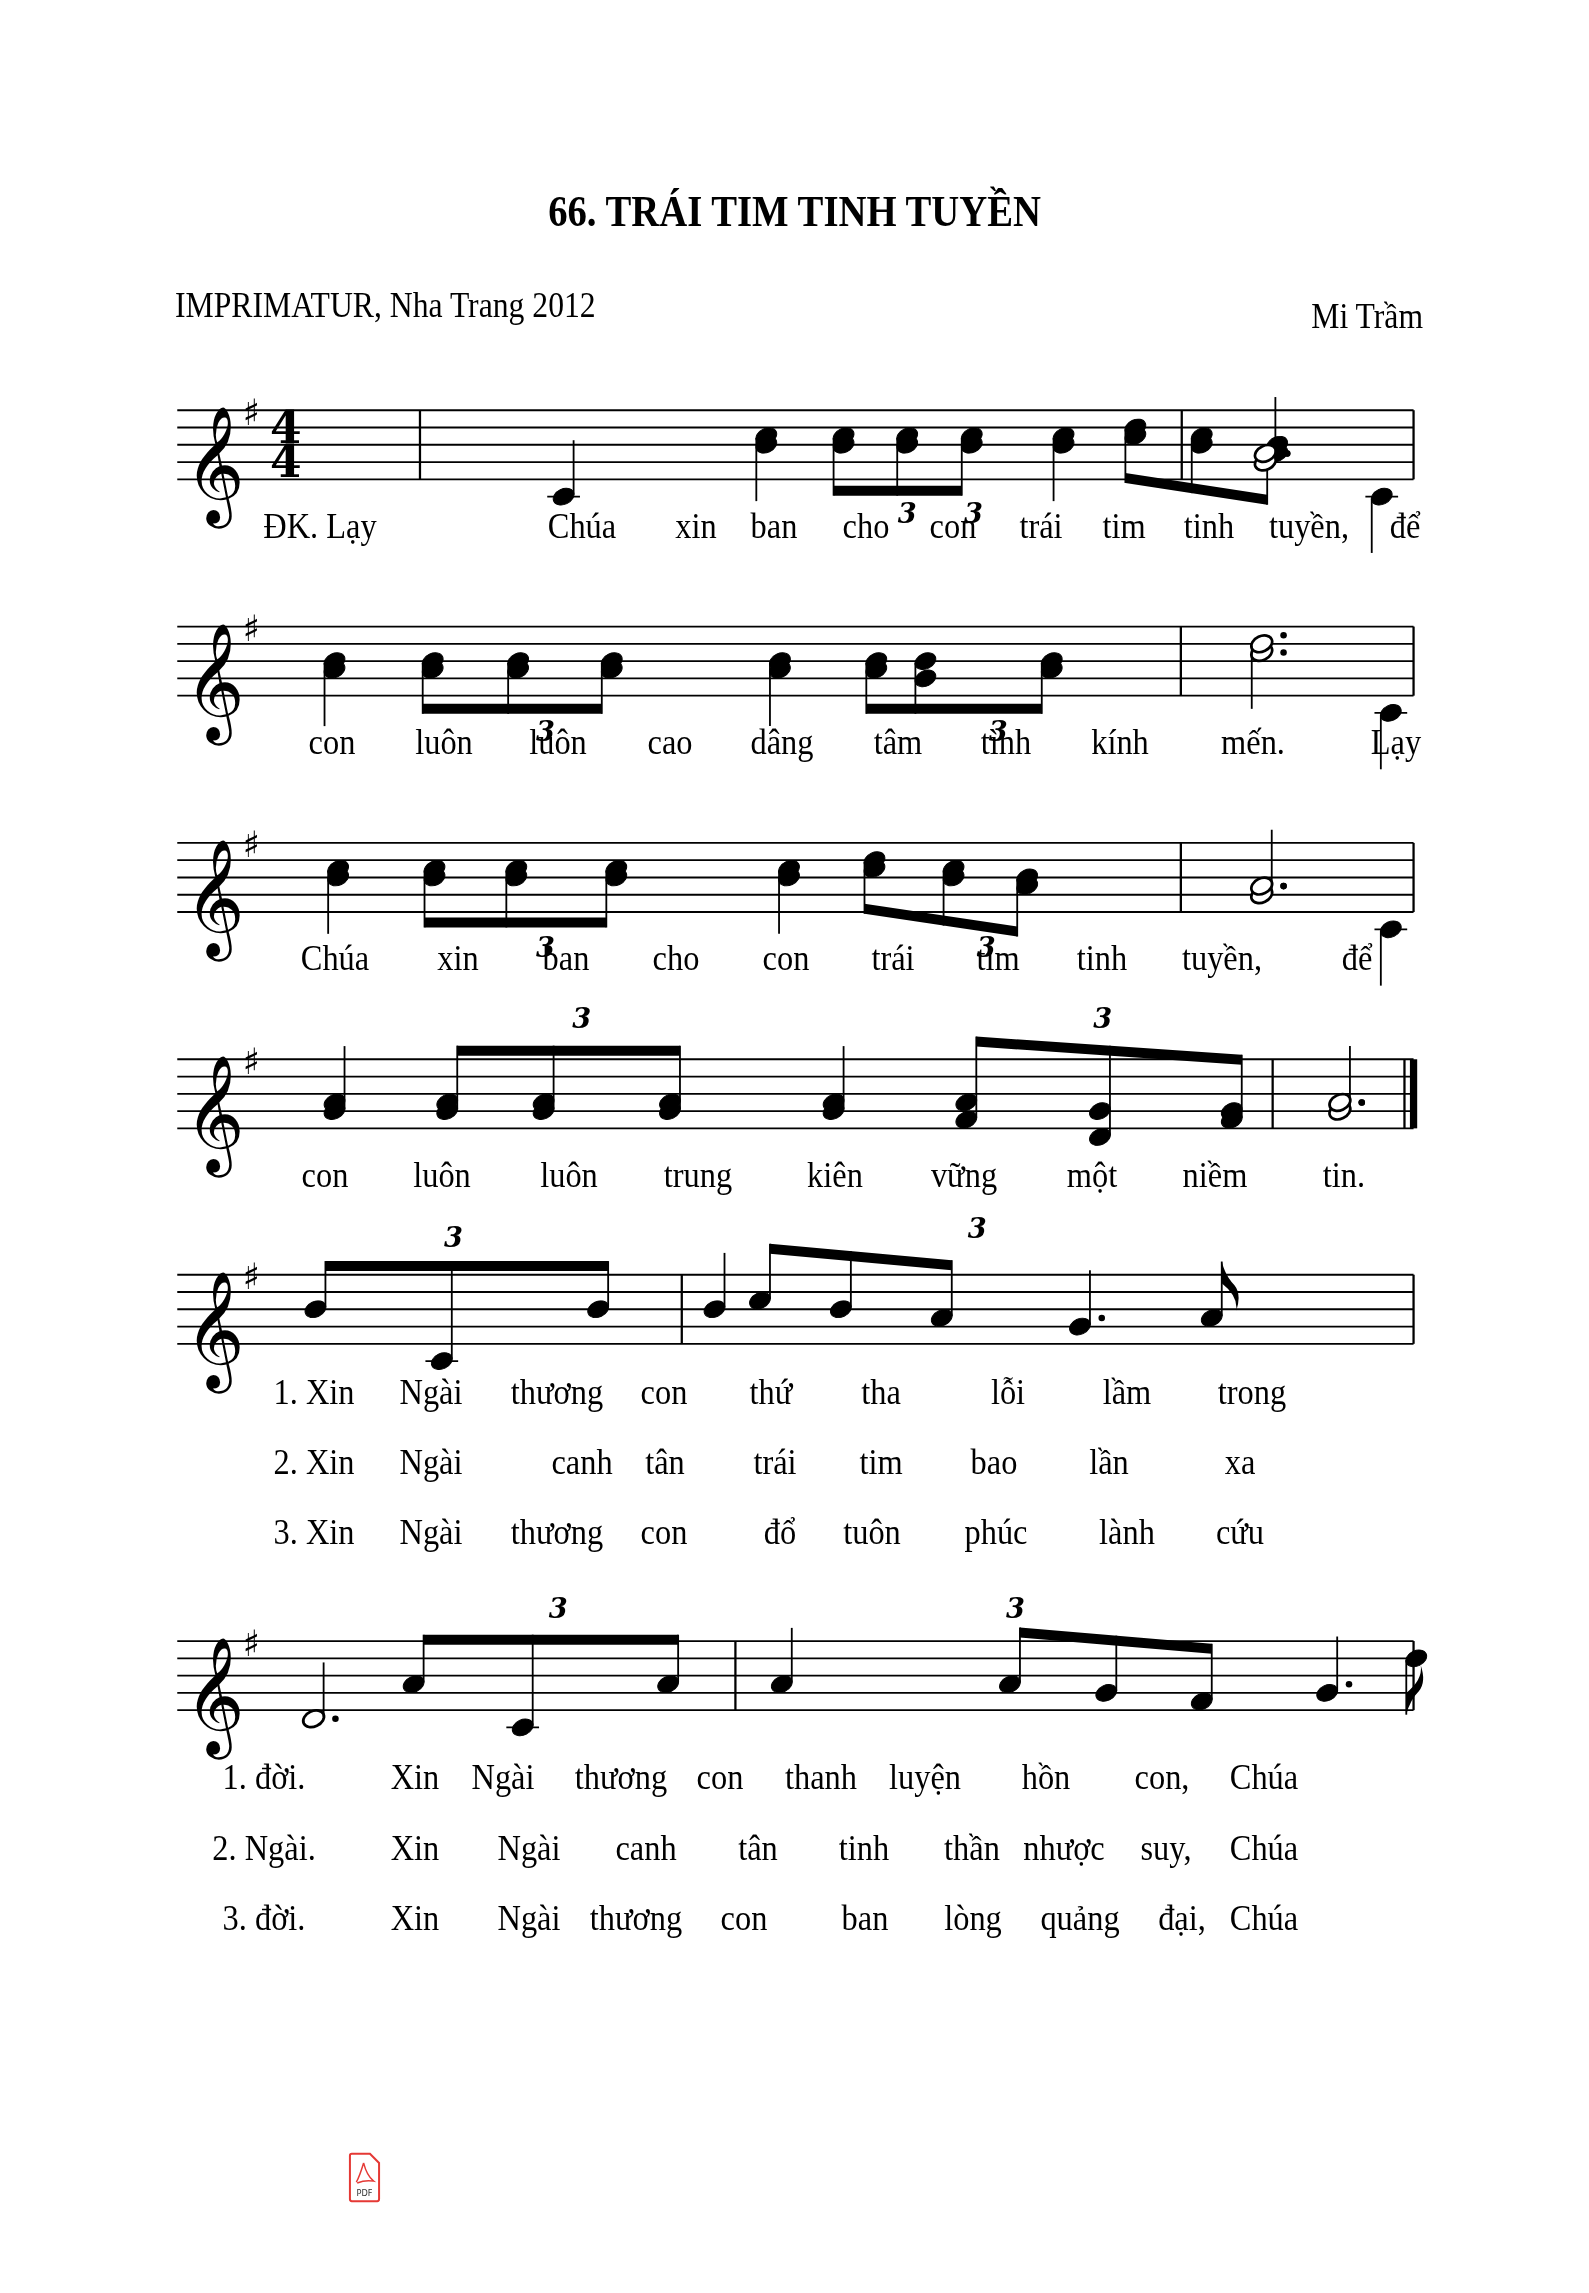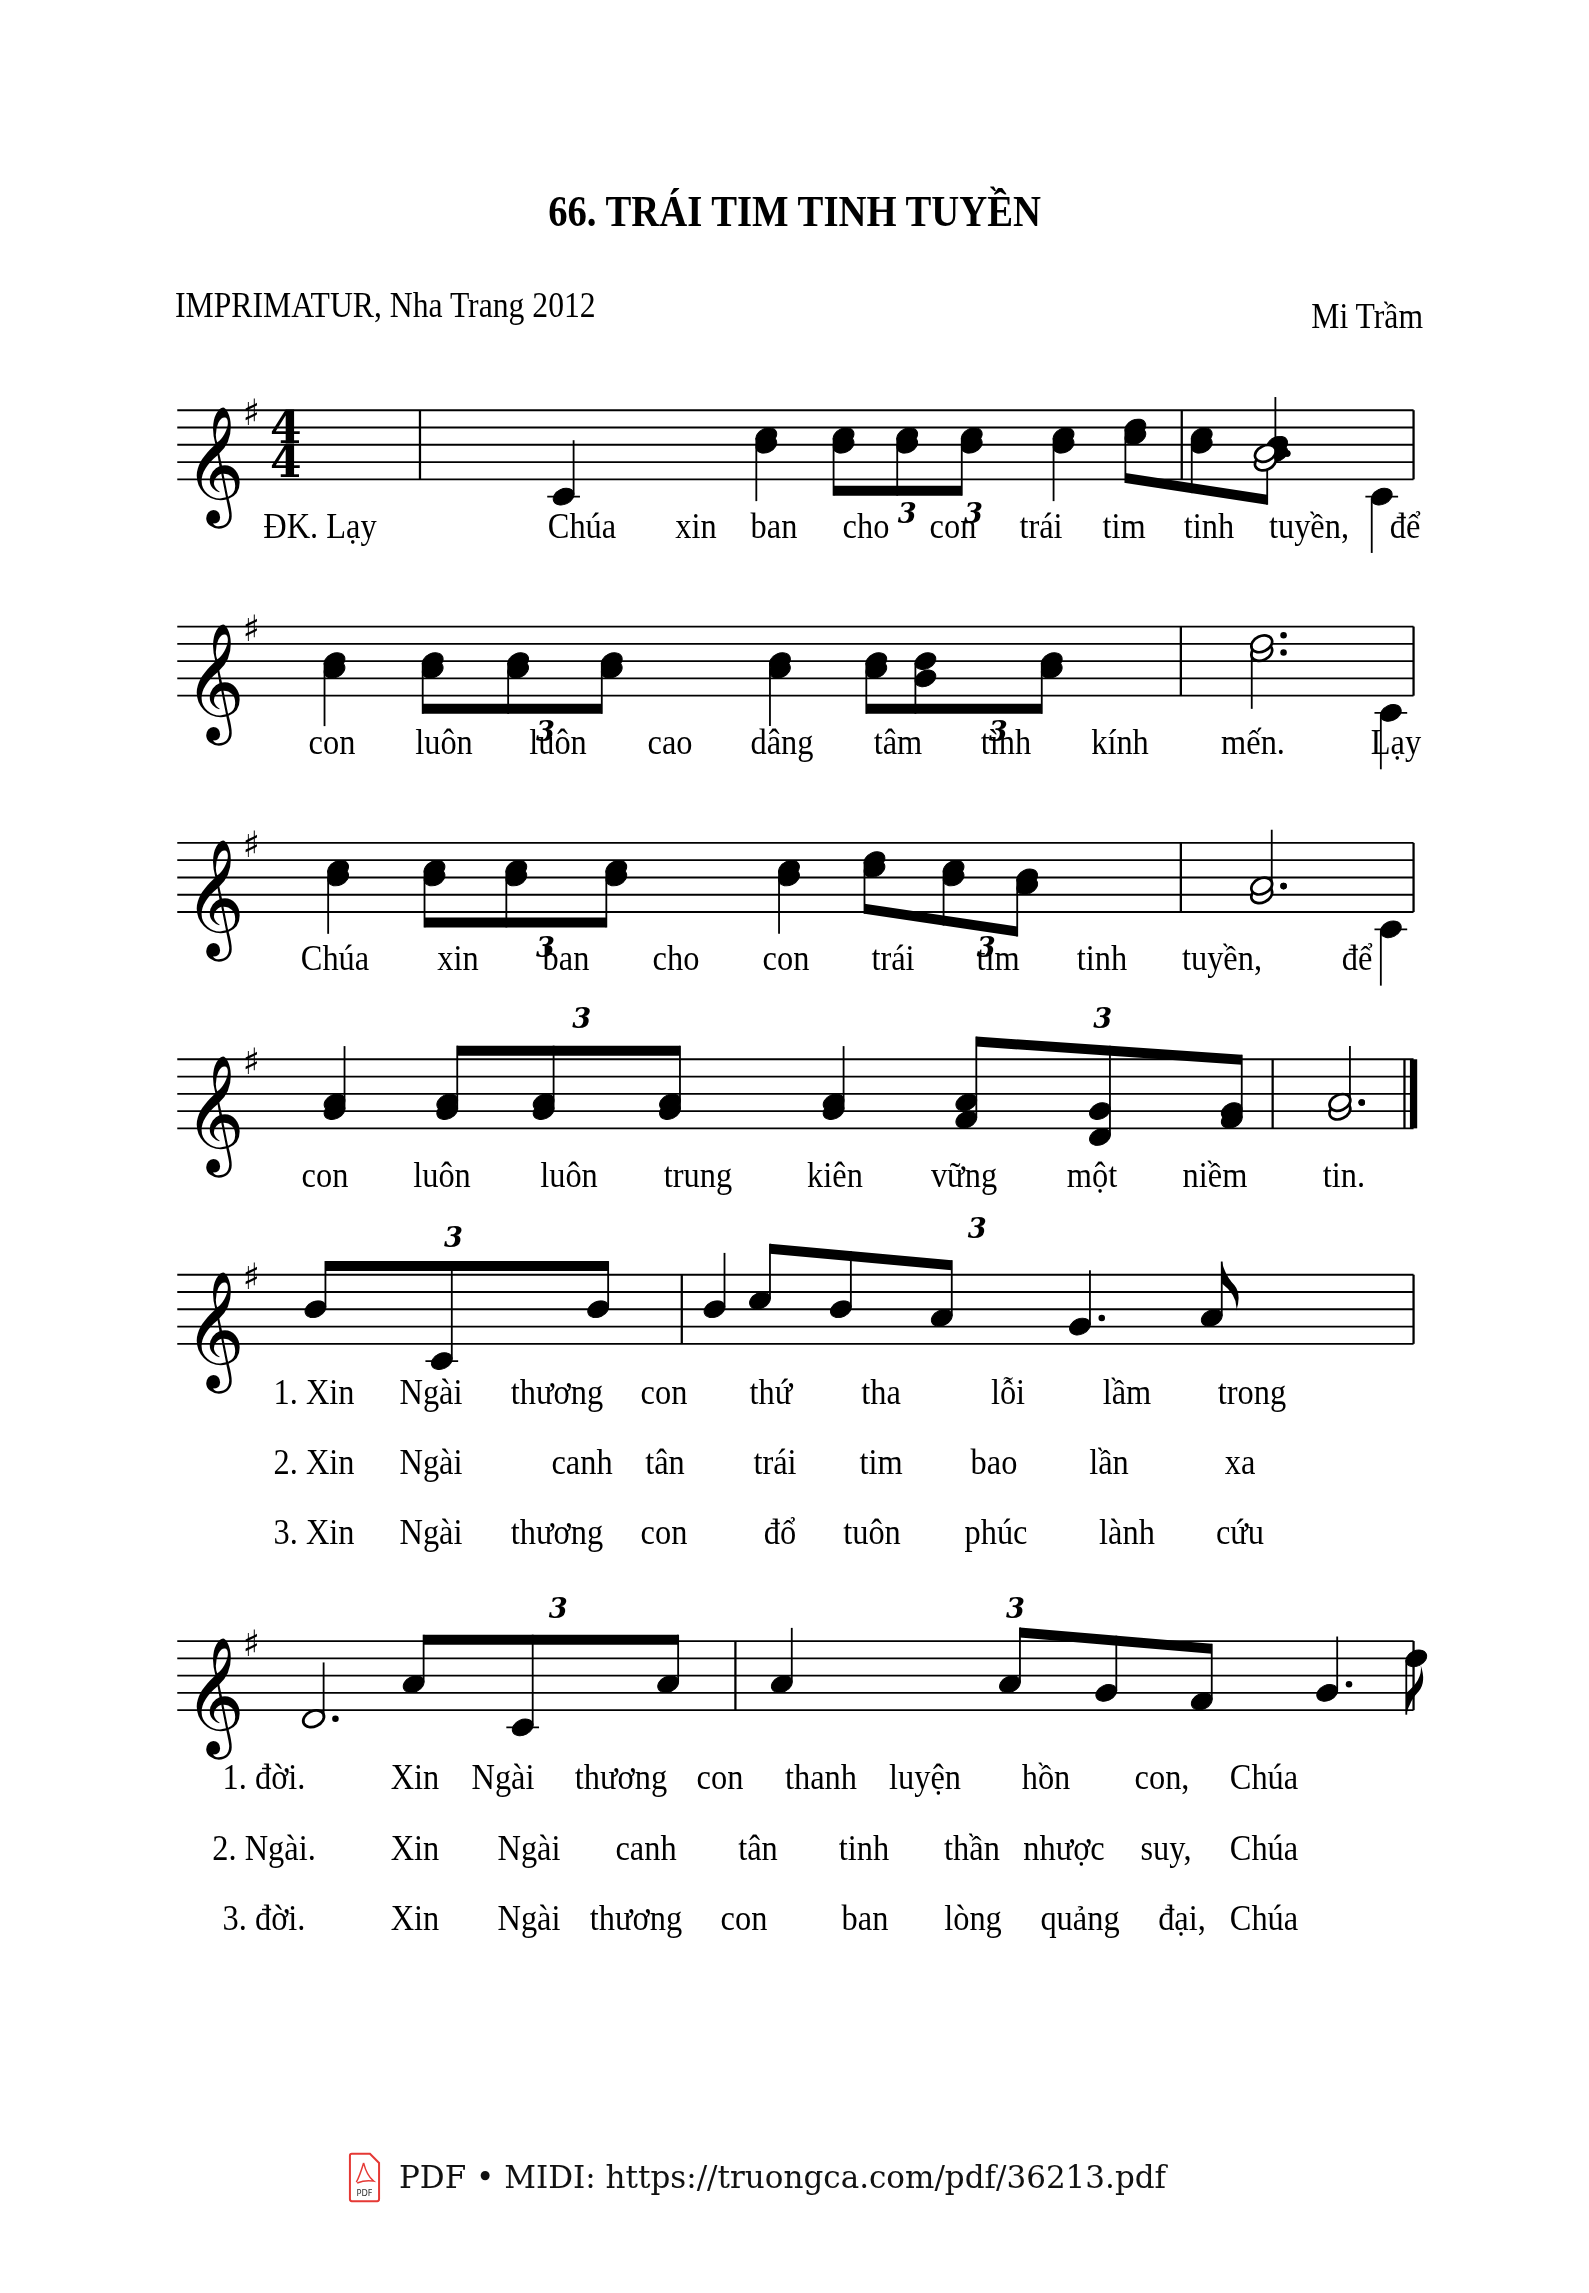--- a/index.html
+++ b/index.html
@@ -532,15 +532,14 @@
     <div class="lyric" style="left: 1182px; top: 1897px;">đại,</div>
     <div class="lyric" style="left: 1264px; top: 1897px;">Chúa</div>
   </div>
 
 <div class="footer">
   <svg class="pdf-icon" viewBox="0 0 36 56">
     <path d="M4 2 H24 L34 12 V52 Q34 54 32 54 H4 Q2 54 2 52 V4 Q2 2 4 2 Z" fill="#fff" stroke="#e53935" stroke-width="2.2"></path>
     <path d="M17 12 C14 22 12 28 9 33 M17 12 C19 20 23 28 28 32 C22 31 15 32 10 34" fill="none" stroke="#e53935" stroke-width="1.6"></path>
     <text x="18" y="48" text-anchor="middle" font-family="DejaVu Sans, sans-serif" font-size="9" fill="#333">PDF</text>
   </svg>
-  <span class="footer-text">PDF • MIDI: https://truongca.com/pdf/36213.pdf</span>
 </div>
 
 
 </body></html>

